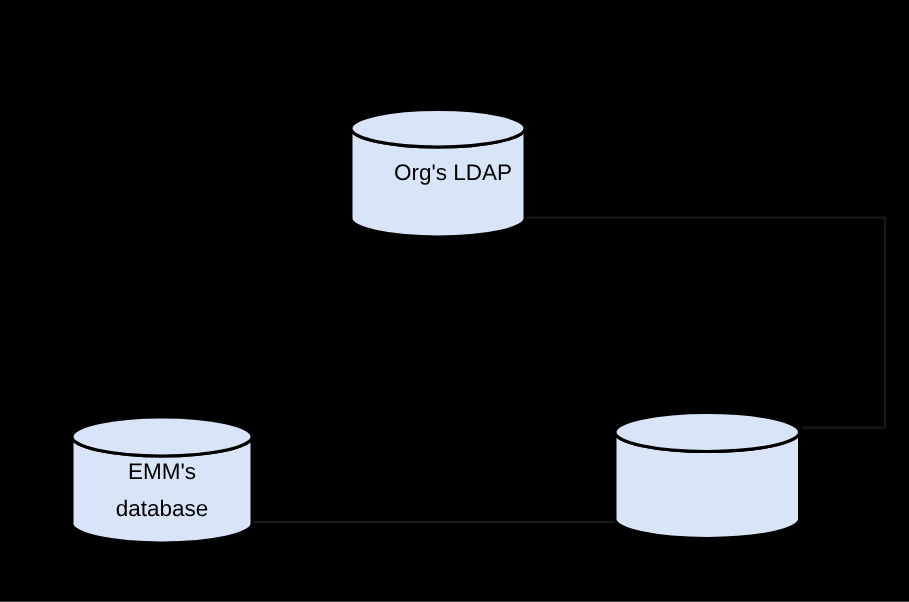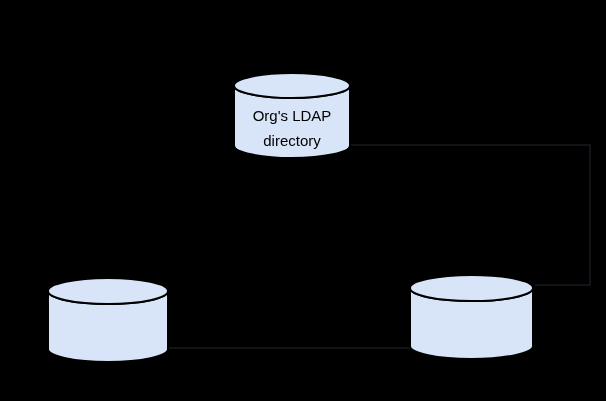--- a/index.html
+++ b/index.html
@@ -30,21 +30,21 @@
     stroke-width: 1.5;
   }
   .node-label {
     position: absolute;
     text-align: center;
     font-size: 15px;
     line-height: 25px;
     color: var(--label-text, #000);
   }
   .node-label span { display: block; }
-  #label-ldap   { left: 234px; top: 103px; width: 116px; }
+  #label-ldap   { left: 244px; top: 103px; width: 116px; }
   #label-emm    { left: 48px;  top: 302px; width: 120px; }
   #label-google { left: 410px; top: 313px; width: 123px; }
 </style>
 </head>
 <body>
 
 <div id="canvas">
 
   <svg id="diagram-svg" width="606" height="401" viewBox="0 0 606 401">
 
@@ -62,20 +62,21 @@
     </g>
 
     <g>
       <path class="cyl-body" d="M410,288 A61.5,13 0 0 0 533,288 L533,346 A61.5,13 0 0 1 410,346 Z" fill="#d8e4f8"></path>
       <ellipse class="cyl-top" cx="471.5" cy="288" rx="61.5" ry="13" fill="#d8e4f8"></ellipse>
     </g>
   </svg>
 
   <div class="node-label" id="label-ldap">
     <span>Org's LDAP</span>
-    <span>directory</span>
   </div>
 
   <div class="node-label" id="label-emm">
+    <span>EMM's</span>
+    <span>database</span>
   </div>
 
 
 </div>
 
 </body></html>

